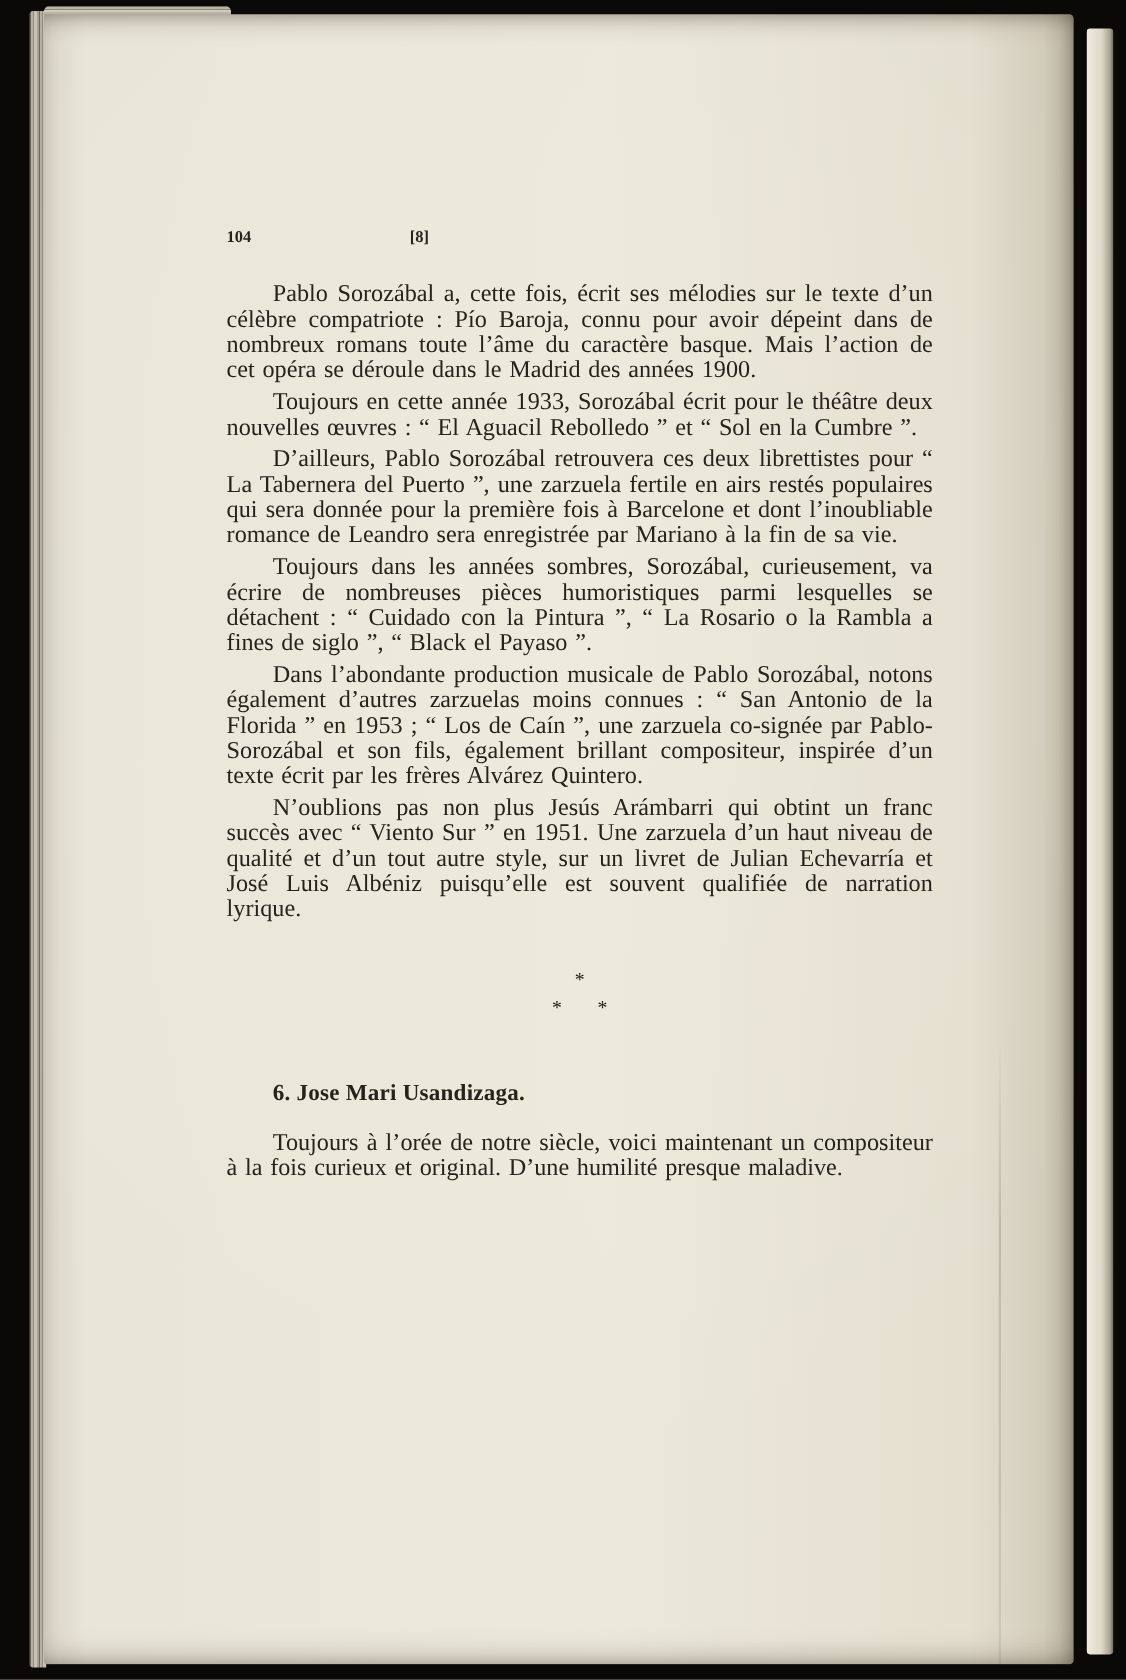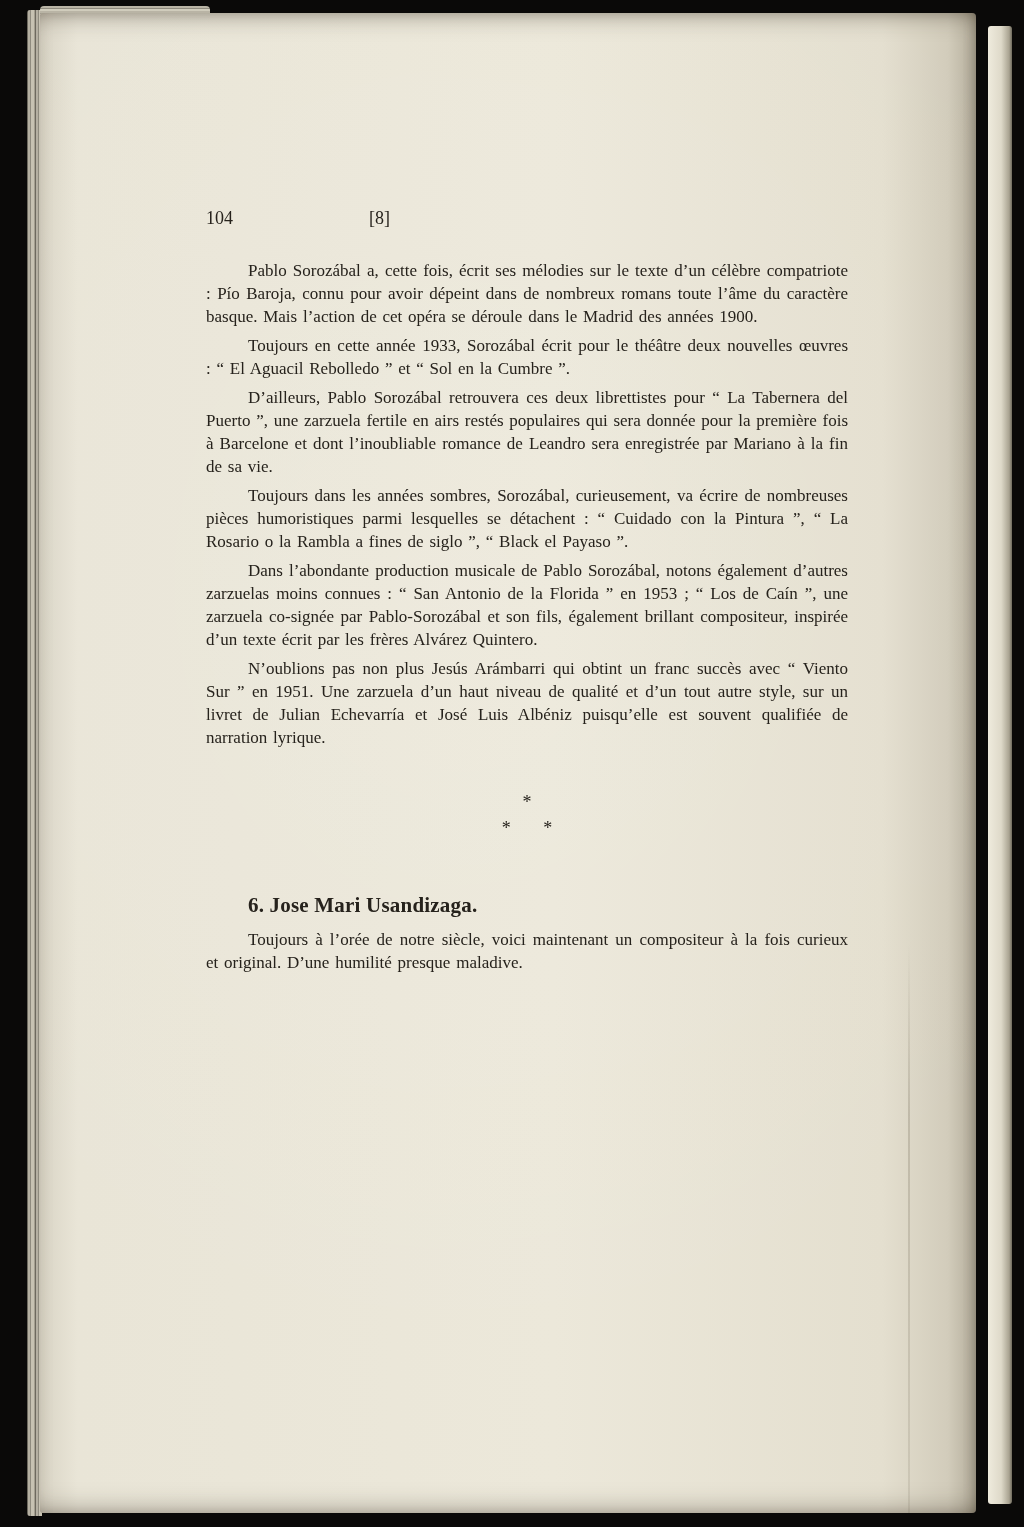--- a/index.html
+++ b/index.html
@@ -49,47 +49,47 @@
     background: linear-gradient(90deg, #efebdd 0, #ded9c9 55%, #a9a391 88%, #6e6a5d 100%);
     border-radius: 3px;
   }
 
   
   .text-area {
     position: absolute; left: 166px; top: 195px; width: 642px;
     color: var(--ink, #26221c);
   }
   .running-header {
-    display: flex; align-items: flex-end; font-size: 18px;
+    display: flex; align-items: flex-end; font-size: 15px; font-weight: bold;
   }
   .running-header .pagenum { width: 92px; text-align: left; }
   .running-header .title { flex: 1; text-align: center; letter-spacing: 1.1px; }
   .running-header .marker { width: 92px; text-align: right; }
 
   .paragraphs { margin-top: 30px; }
   p.para {
     margin: 0 0 6px 0;
-    font-size: 17px; line-height: 23px;
+    font-size: 22px; line-height: 23px;
     text-align: justify; text-indent: 42px;
     word-spacing: 1.5px;
   }
   .it { font-style: italic; }
 
   .separator {
     margin-top: 40px; text-align: center;
     font-size: 18px; line-height: 26px; color: var(--ink, #26221c);
   }
   .sep-row.two span { display: inline-block; margin: 0 14px; }
 
   .section-heading {
     margin: 52px 0 0 0;
     font-size: 21px; font-weight: bold;
     text-indent: 42px; letter-spacing: .2px;
   }
-  .paragraphs.section { margin-top: 10px; }
+  .paragraphs.section { margin-top: 20px; }
 </style>
 </head>
 <body>
 
 <div class="scan">
 
   <div class="stack-left"></div>
   <div class="stack-top"></div>
 
   <div class="page">

